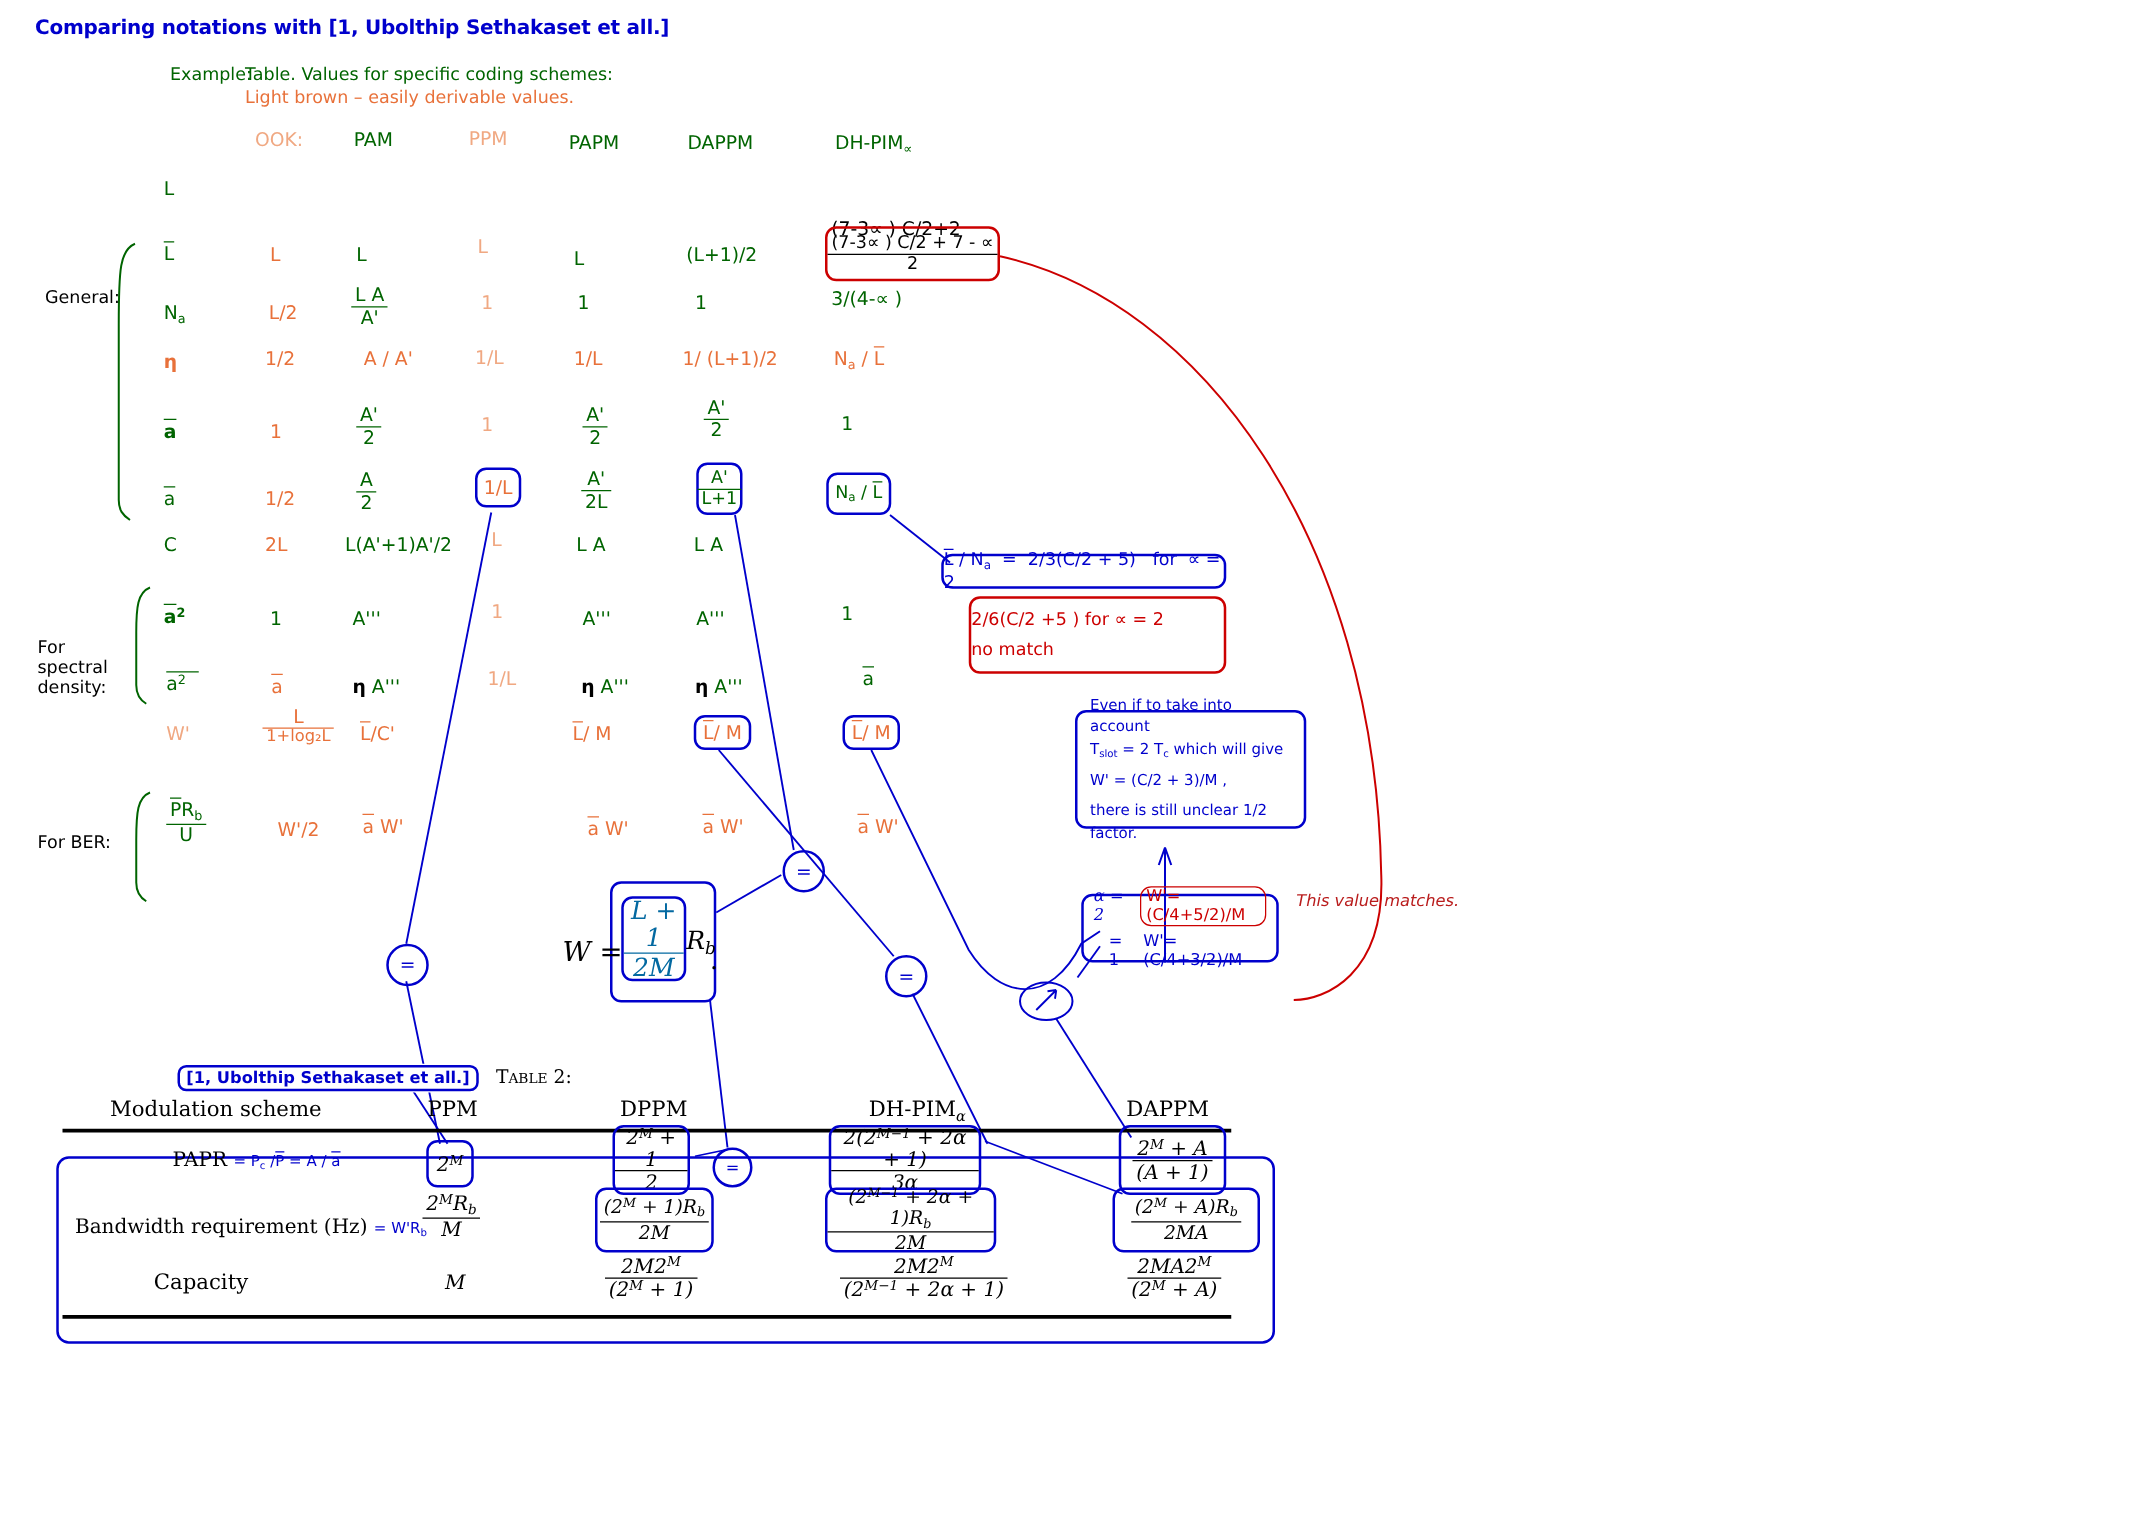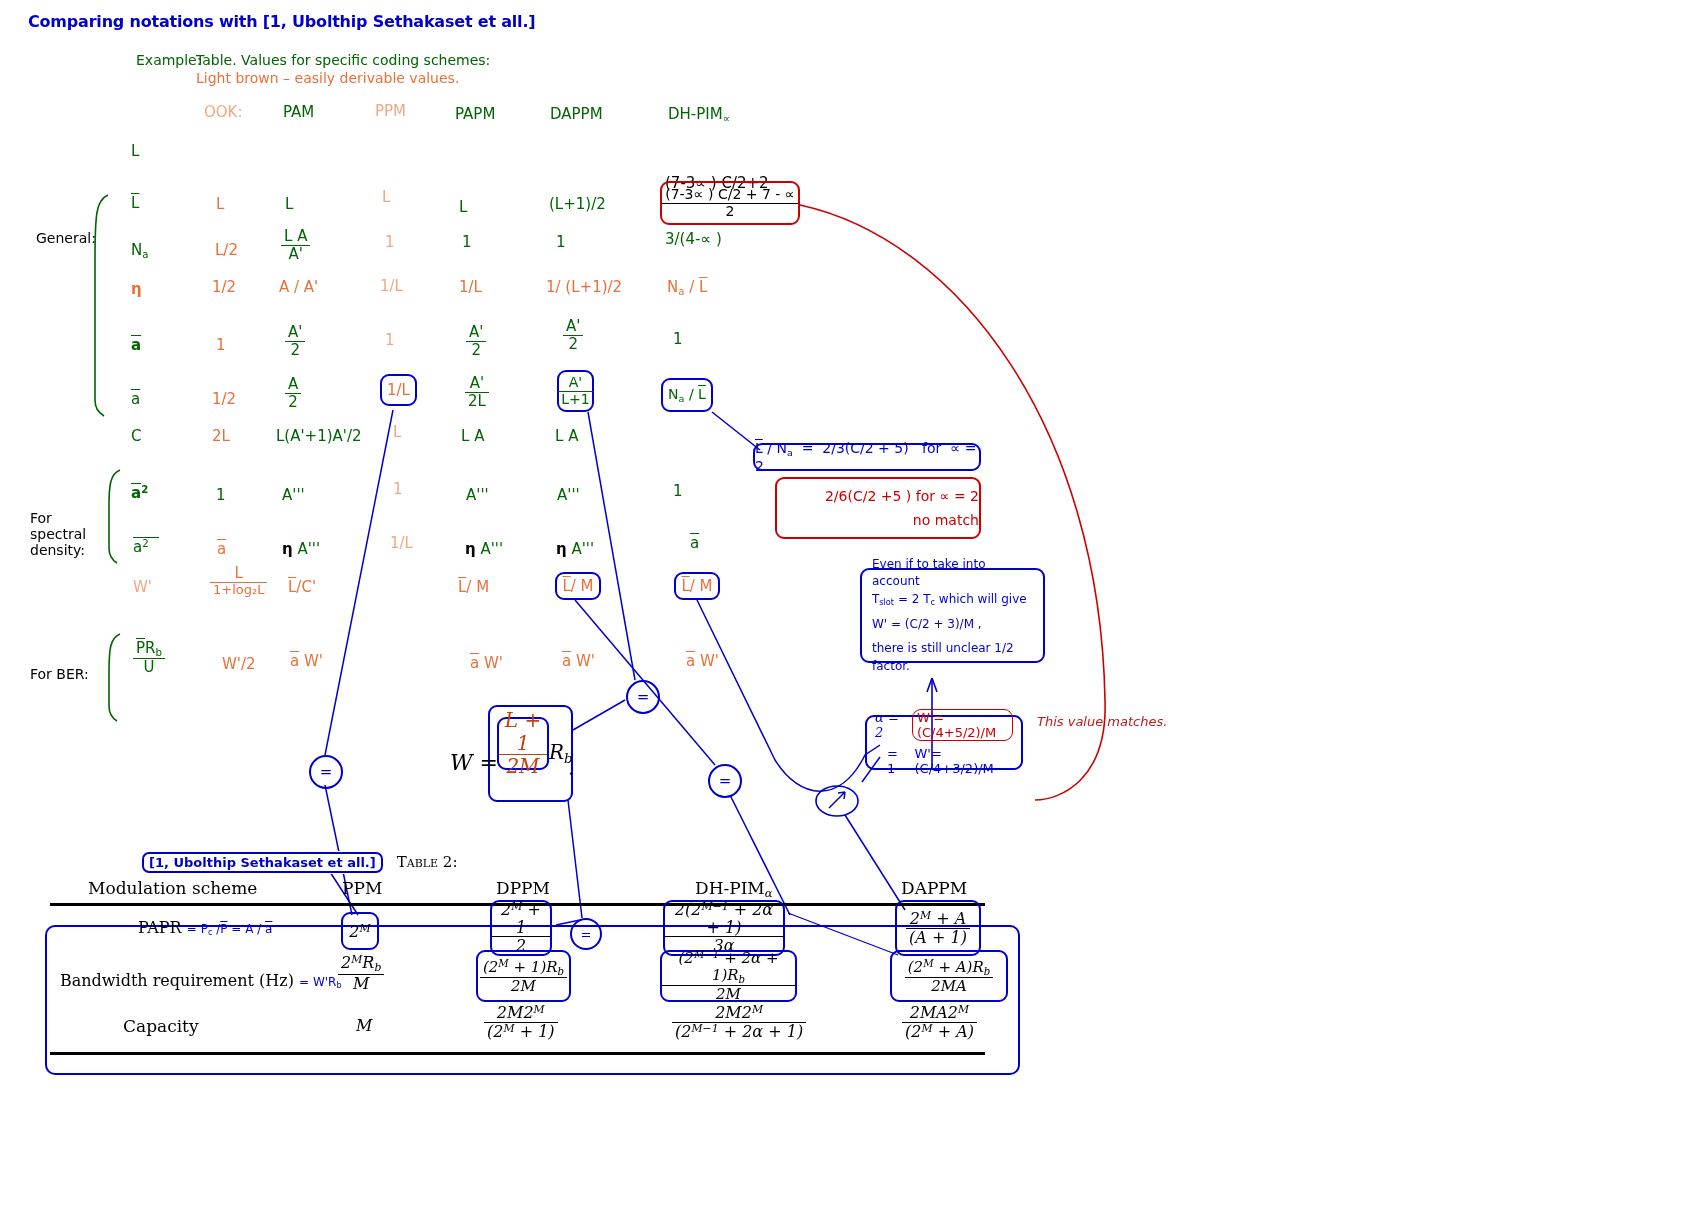--- a/index.html
+++ b/index.html
@@ -142,21 +142,21 @@
     <span class="den">A'</span>
   </span>
 </div>
 <div class="abs cell ol" style="left:385px;top:233px;">1</div>
 <div class="abs cell g" style="left:462px;top:233px;">1</div>
 <div class="abs cell g" style="left:556px;top:233px;">1</div>
 <div class="abs cell g" style="left:665px;top:230px;">3/(4-∝ )</div>
 
 <div class="abs cell o" style="left:131px;top:280px;font-weight:bold;">η</div>
 <div class="abs cell o" style="left:212px;top:278px;">1/2</div>
-<div class="abs cell o" style="left:279px;top:278px;">A / A'</div>
+<div class="abs cell o" style="left:291px;top:278px;">A / A'</div>
 <div class="abs cell ol" style="left:380px;top:277px;">1/L</div>
 <div class="abs cell o" style="left:459px;top:278px;">1/L</div>
 <div class="abs cell o" style="left:546px;top:278px;">1/ (L+1)/2</div>
 <div class="abs cell o" style="left:667px;top:278px;">N<sub>a</sub> / <span class="ovl">L</span></div>
 
 <div class="abs cell g ovl" style="left:131px;top:336px;font-weight:bold;">a</div>
 <div class="abs cell o" style="left:216px;top:336px;">1</div>
 <div class="abs cell g" style="left:285px;top:324px;">
   <span class="fr">
     <span class="num">A'</span>
@@ -260,21 +260,21 @@
 <div class="abs cell o" style="left:290px;top:652px;"><span class="ovl">a</span> W'</div>
 <div class="abs cell o" style="left:470px;top:654px;"><span class="ovl">a</span> W'</div>
 <div class="abs cell o" style="left:562px;top:652px;"><span class="ovl">a</span> W'</div>
 <div class="abs cell o" style="left:686px;top:652px;"><span class="ovl">a</span> W'</div>
 
 <div class="box" style="left:753px;top:443px;width:228px;height:28px;font-size:14px;">
   <span><span class="ovl">L</span> / N<sub>a</sub>&nbsp; =&nbsp; 2/3(C/2 + 5)&nbsp;&nbsp; for&nbsp; ∝ = 2</span>
 </div>
 
 <div class="box boxr" style="left:775px;top:477px;width:206px;height:62px;
-     flex-direction:column;align-items:flex-end;justify-content:center;font-size:14px;">
+     flex-direction:column;align-items:flex-start;justify-content:center;font-size:14px;">
   <div>2/6(C/2 +5 )   for ∝  = 2</div>
   <div style="margin-top:8px;">no match</div>
 </div>
 
 <div class="box" style="left:860px;top:568px;width:185px;height:95px;
      flex-direction:column;align-items:flex-start;justify-content:center;
      padding:6px 10px;font-size:12px;line-height:1.45;">
   <div>Even if to take into account</div>
   <div>T<sub>slot</sub>  = 2 T<sub>c</sub>  which will give</div>
   <div style="margin-top:7px;">W' = (C/2 + 3)/M ,</div>
@@ -304,22 +304,22 @@
   </div>
 <div class="ellipse" style="left:708px;top:764px;width:30px;height:30px;">
   <span>=</span>
   </div>
 <div class="ellipse" style="left:570px;top:918px;width:28px;height:28px;font-size:13px;">
   <span>=</span>
   </div>
 
 <div class="box" style="left:488px;top:705px;width:85px;height:97px;"></div>
 <div class="abs serif it" style="left:450px;top:750px;font-size:22px;color:#000;">W =</div>
-<div class="box boxk" style="left:497px;top:717px;width:52px;height:53px;border-color:#0000cc;
-     flex-direction:column;color:#c2410c;">
+<div class="box boxk" style="left:497px;top:717px;width:52px;height:68px;border-color:#0000cc;
+     flex-direction:column;color:#0369a1;">
   <span class="fr serif it" style="font-size:20px;">
     <span class="num">
       <span>L + 1</span></span>
     <span class="den">2M</span>
   </span>
 </div>
 <div class="abs serif it" style="left:549px;top:740px;font-size:20px;color:#000;"><span>R</span><sub>b</sub></div>
 <div class="abs serif" style="left:568px;top:756px;font-size:20px;color:#000;">.</div>
 
 <div id="table2-panel"></div>

